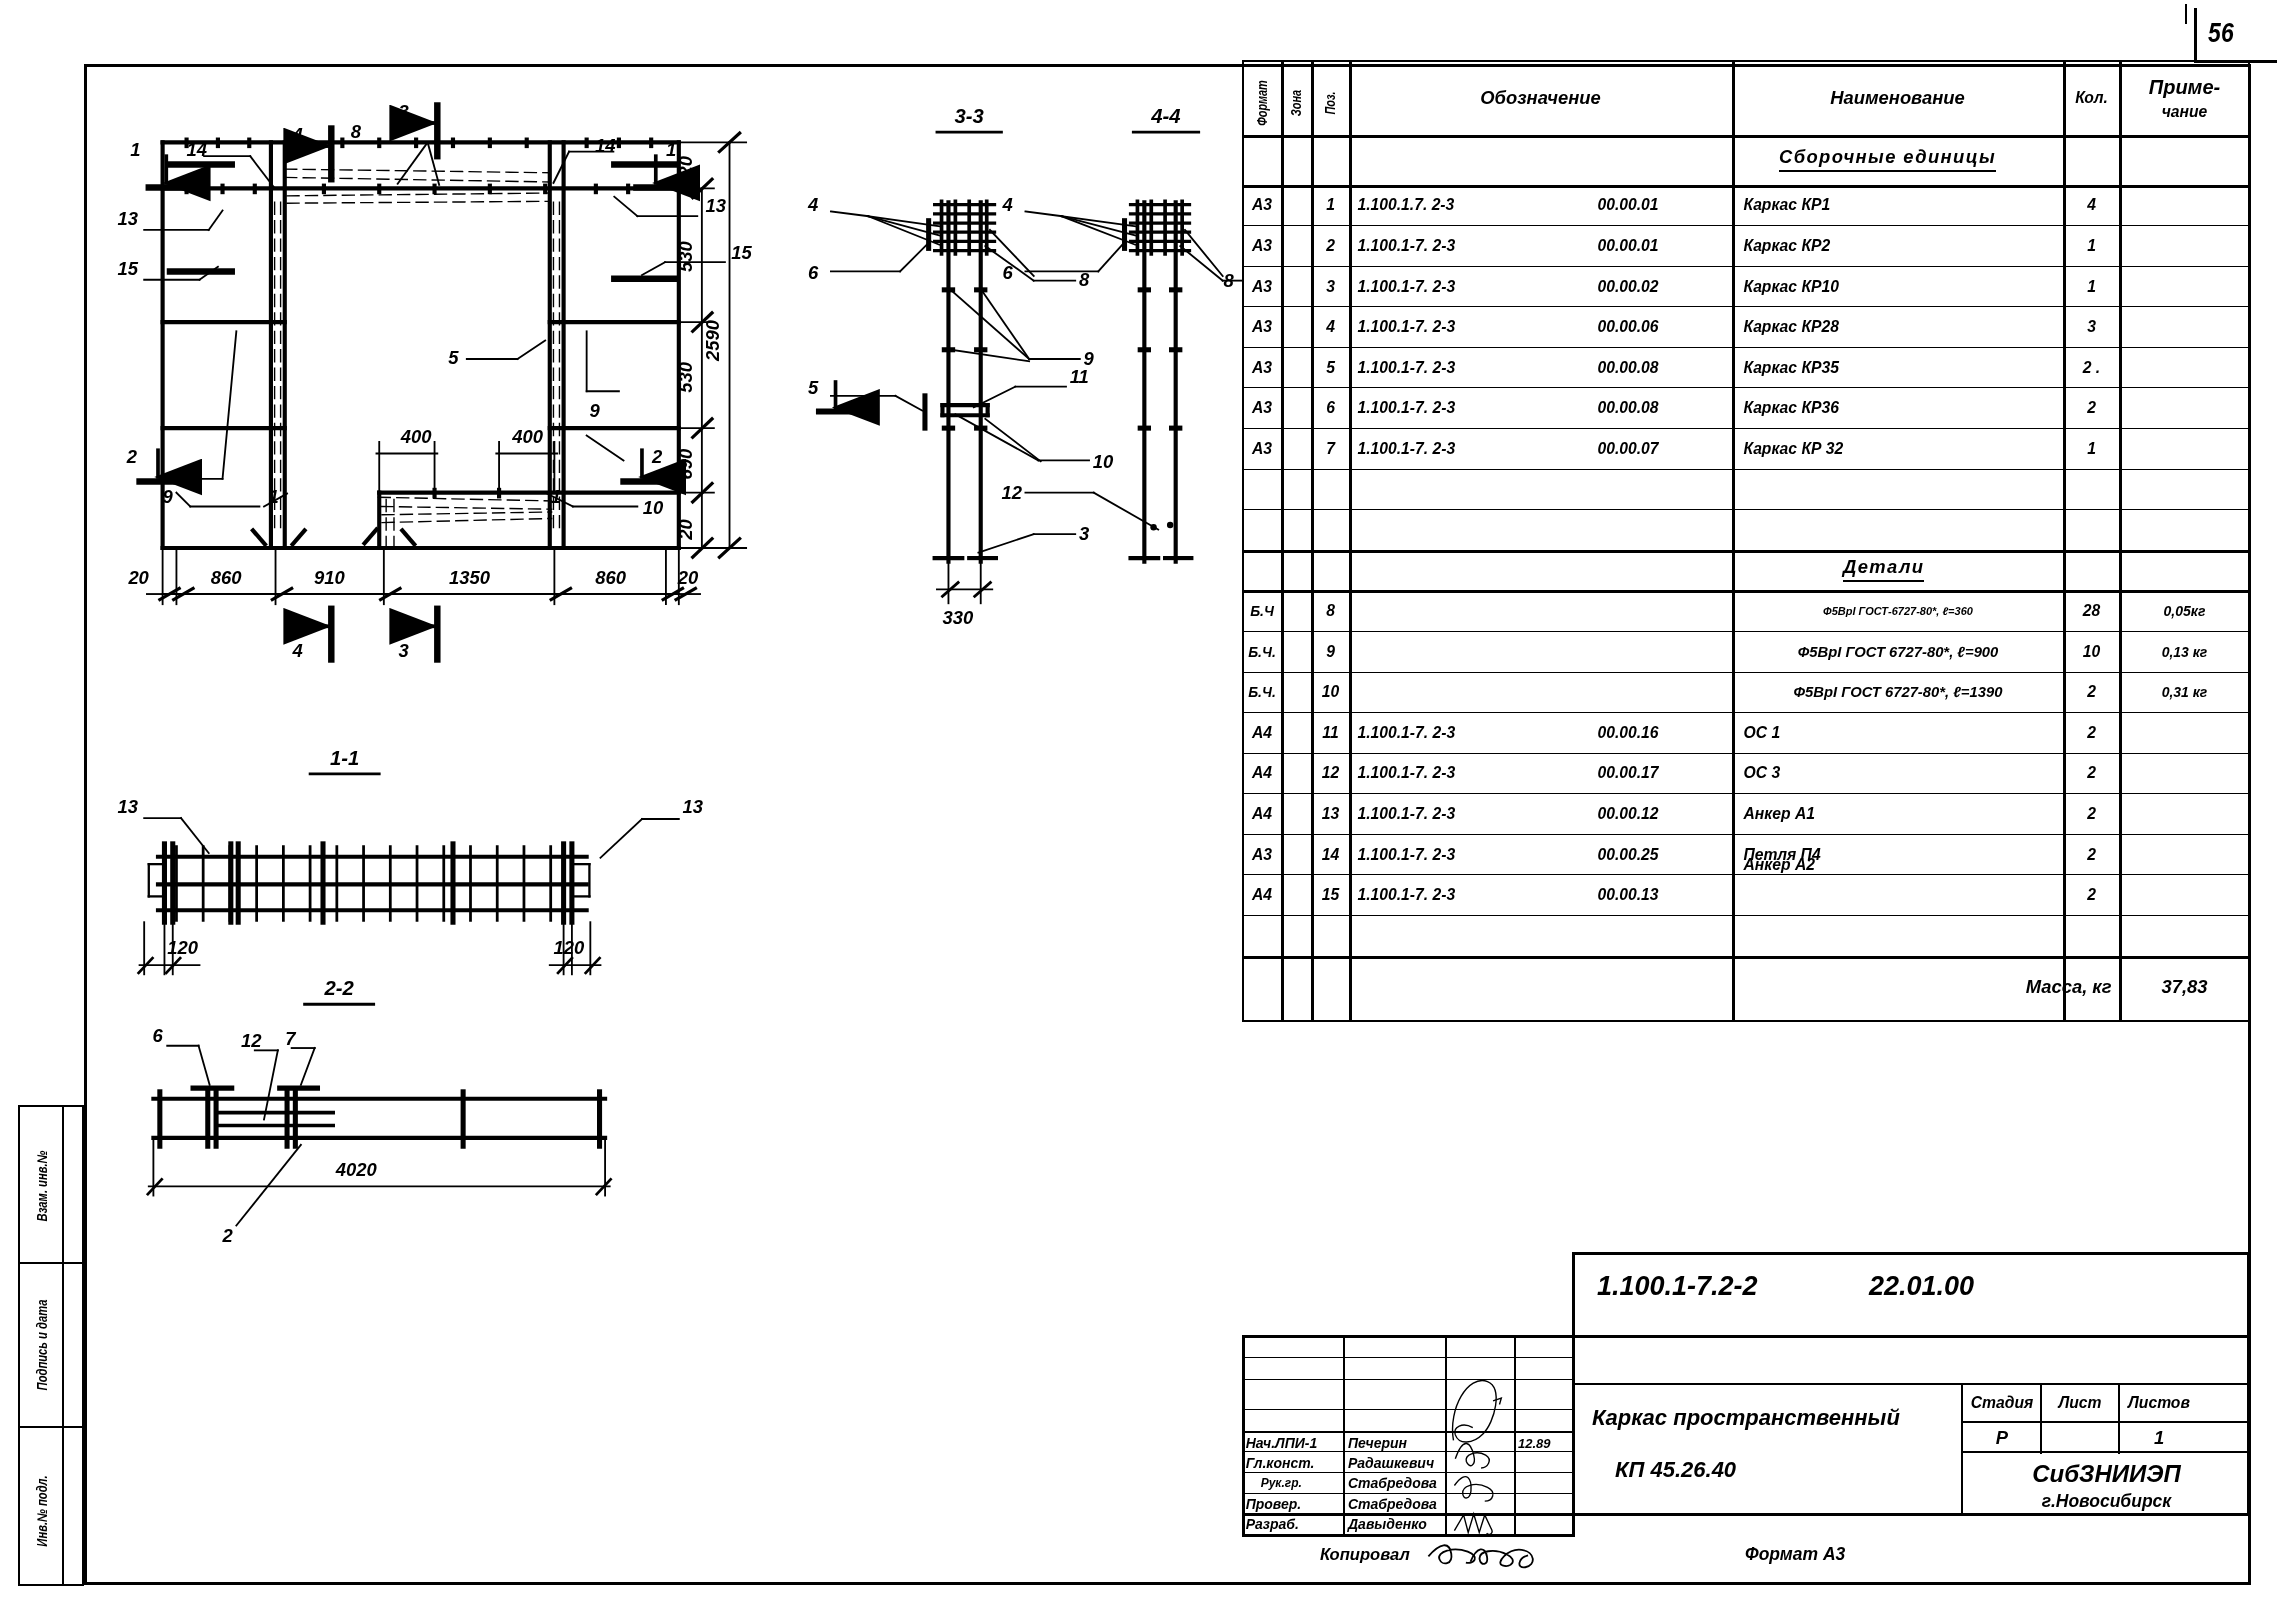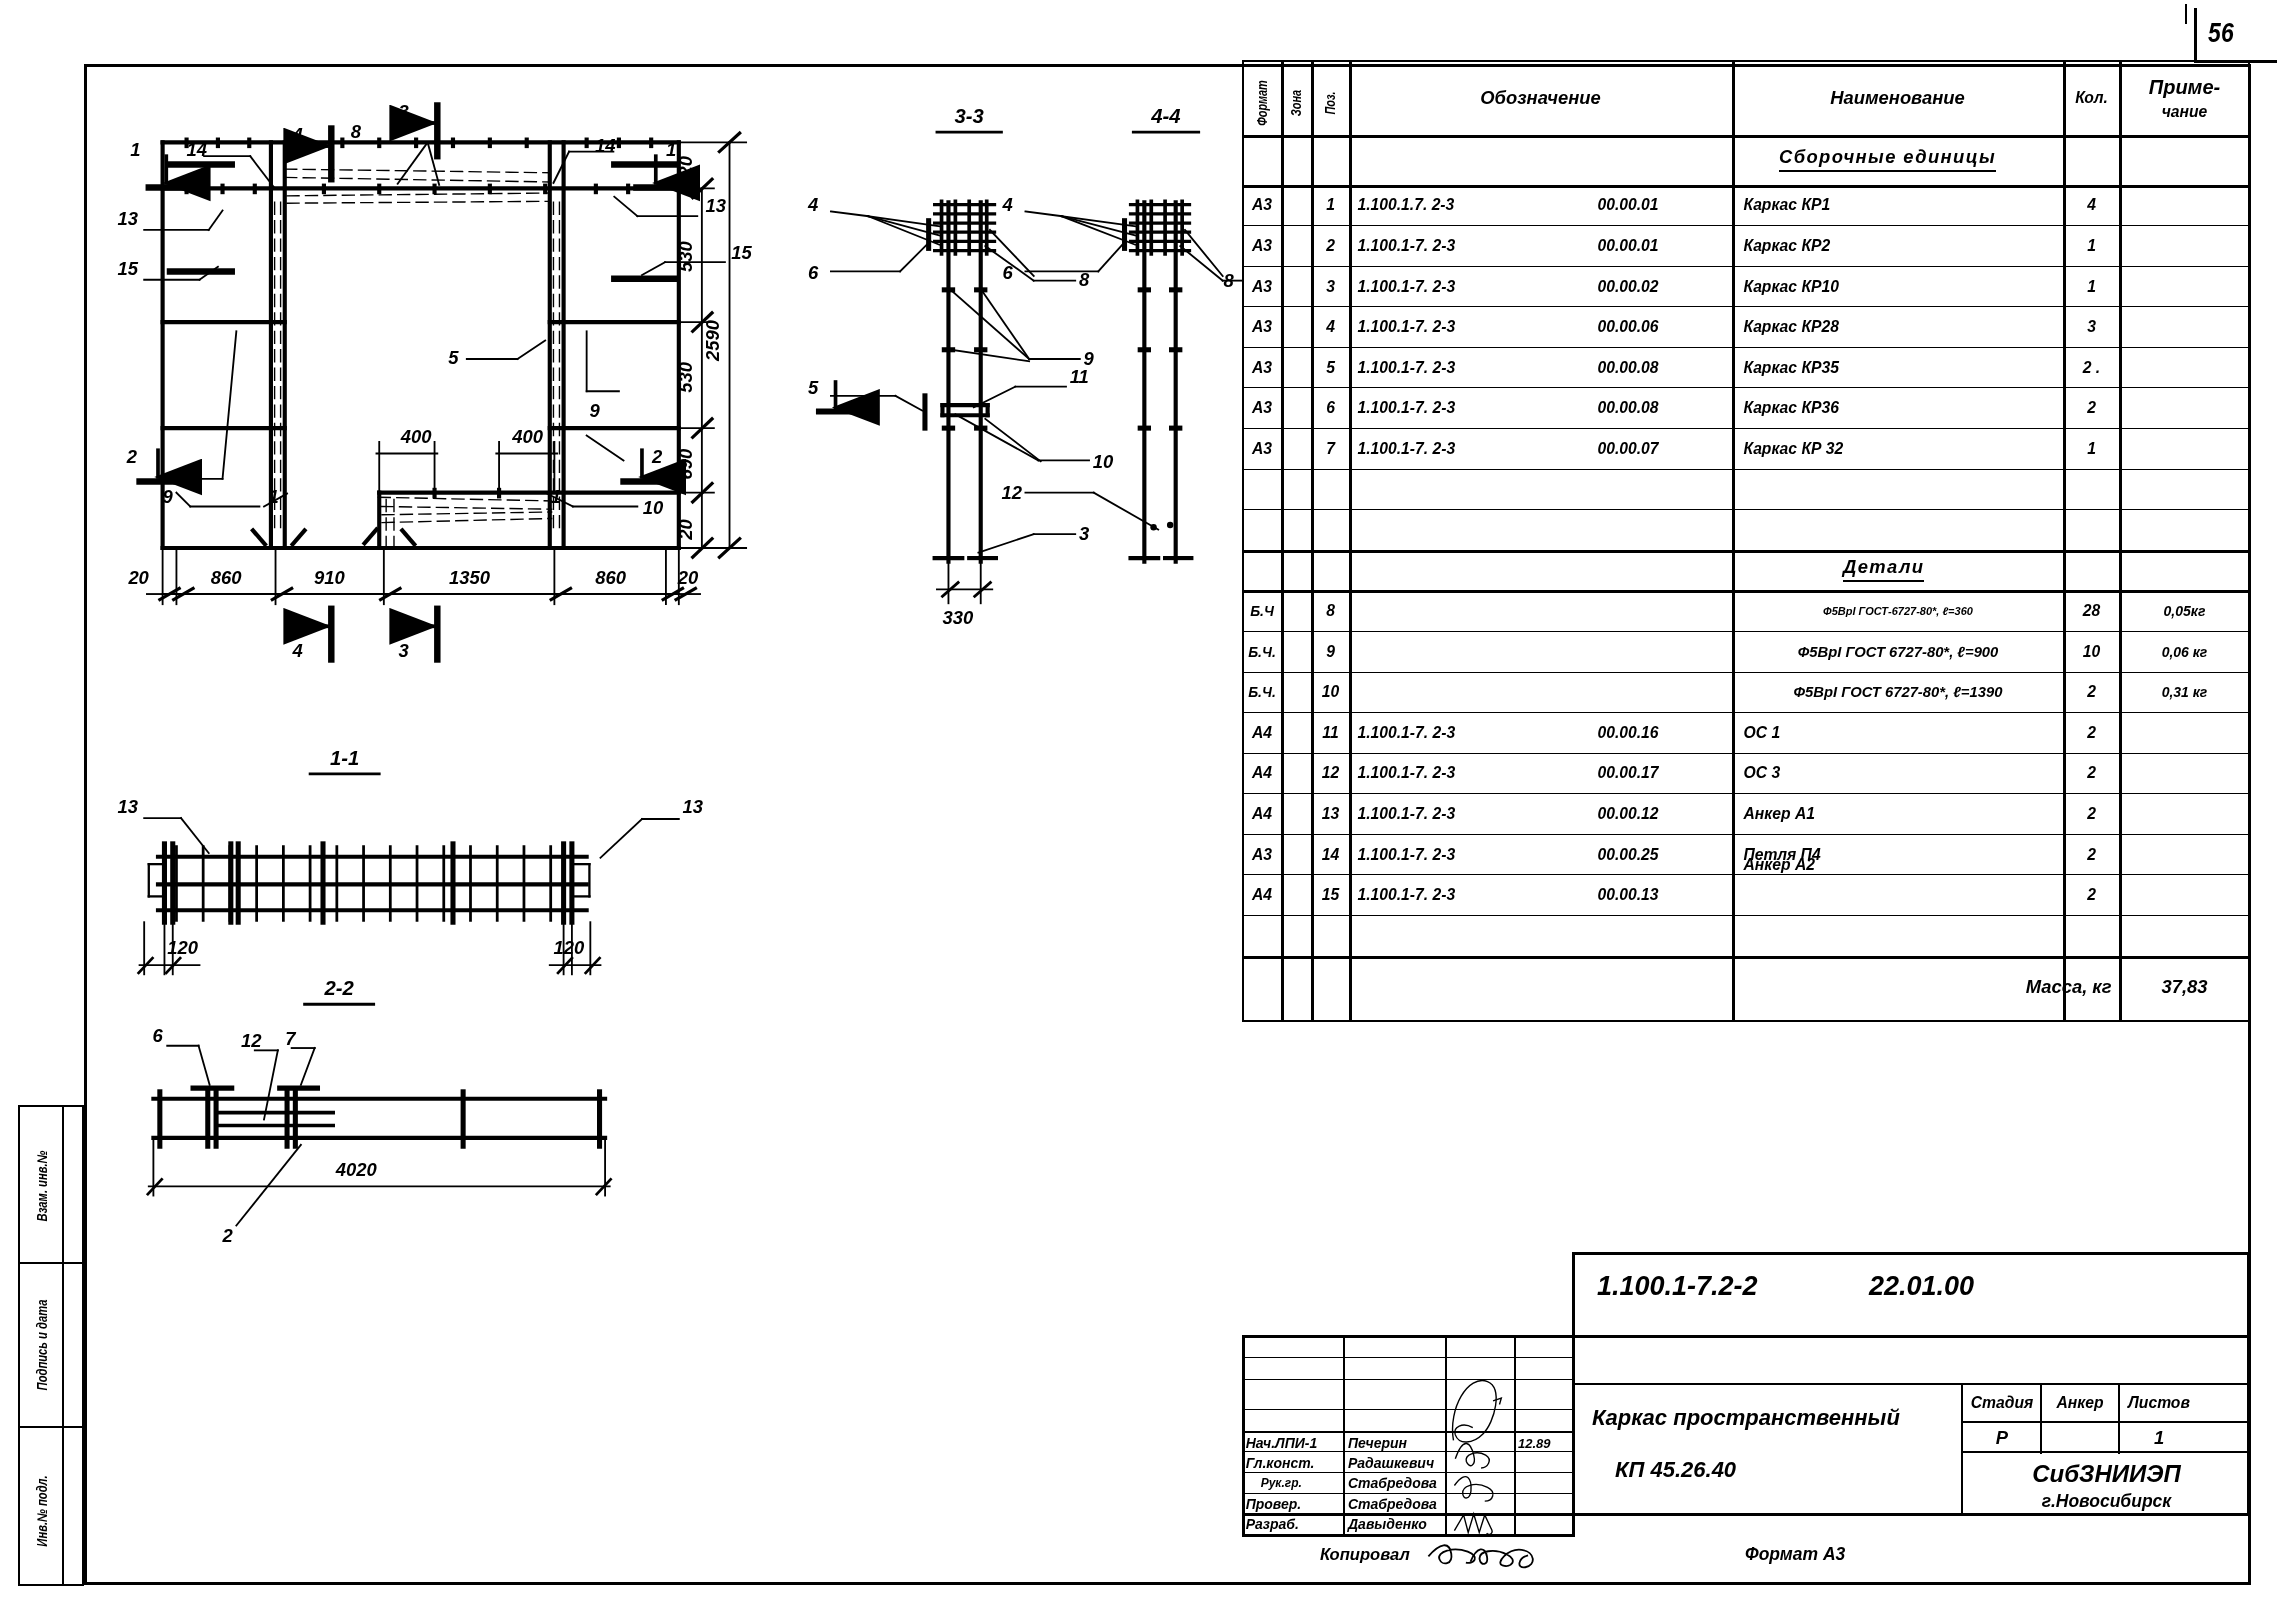--- a/index.html
+++ b/index.html
@@ -777,21 +777,21 @@
     <div class="cell c" style="left:490px;top:530px;width:328px;height:38px;font-size:11px;">Ф5ВрI  ГОСТ-6727-80*, ℓ=360</div>
     <div class="cell c" style="left:821px;top:530px;width:53px;height:38px;text-align:right;">28</div>
     <div class="cell c" style="left:877px;top:530px;width:127px;height:38px;font-size:14px;">0,05кг</div>
 
     <div class="cell c" style="left:0;top:571px;width:36px;height:38px;font-size:14px;">Б.Ч.</div>
     <div class="cell c" style="left:69px;top:571px;width:35px;height:38px;">9</div>
     <div class="cell l" style="left:107px;top:571px;width:221px;height:38px;"></div>
     <div class="cell l" style="left:347px;top:571px;width:138px;height:38px;"></div>
     <div class="cell c" style="left:490px;top:571px;width:328px;height:38px;font-size:14.8px;">Ф5ВрI  ГОСТ 6727-80*, ℓ=900</div>
     <div class="cell c" style="left:821px;top:571px;width:53px;height:38px;">10</div>
-    <div class="cell c" style="left:877px;top:571px;width:127px;height:38px;font-size:14px;">0,06 кг</div>
+    <div class="cell c" style="left:877px;top:571px;width:127px;height:38px;font-size:14px;">0,13 кг</div>
 
     <div class="cell c" style="left:0;top:611px;width:36px;height:38px;font-size:14px;">Б.Ч.</div>
     <div class="cell c" style="left:69px;top:611px;width:35px;height:38px;">10</div>
     <div class="cell l" style="left:107px;top:611px;width:221px;height:38px;"></div>
     <div class="cell l" style="left:347px;top:611px;width:138px;height:38px;"></div>
     <div class="cell c" style="left:490px;top:611px;width:328px;height:38px;font-size:14.8px;">Ф5ВрI  ГОСТ 6727-80*, ℓ=1390</div>
     <div class="cell c" style="left:821px;top:611px;width:53px;height:38px;">2</div>
     <div class="cell c" style="left:877px;top:611px;width:127px;height:38px;font-size:14px;">0,31 кг</div>
 
     <div class="cell c" style="left:0;top:652px;width:36px;height:38px;">А4</div>
@@ -866,21 +866,21 @@
     <div class="tb-line" style="left:876px;top:48px;width:1.8px;height:71px;"></div>
     <div class="tb-line" style="left:333px;top:48px;width:387px;height:2.3px;"></div>
 
     <div class="tbtext" style="left:355px;top:-74px;height:51px;font-size:27px;">1.100.1-7.2-2</div>
     <div class="tbtext" style="left:627px;top:-74px;height:51px;font-size:27px;">22.01.00</div>
 
     <div class="tbtext" style="left:350px;top:69px;height:28px;font-size:22px;">Каркас пространственный</div>
     <div class="tbtext" style="left:373px;top:121px;height:28px;font-size:22px;">КП 45.26.40</div>
 
     <div class="tbtext ctr" style="left:722px;top:53px;width:76px;height:29px;font-size:15.7px;justify-content:center;">Стадия</div>
-    <div class="tbtext ctr" style="left:800px;top:53px;width:76px;height:29px;font-size:15.7px;justify-content:center;">Анкер</div>
+    <div class="tbtext ctr" style="left:800px;top:53px;width:76px;height:29px;font-size:15.7px;justify-content:center;">Лист</div>
     <div class="tbtext ctr" style="left:878px;top:53px;width:78px;height:29px;font-size:15.7px;justify-content:center;">Листов</div>
     <div class="tbtext ctr" style="left:722px;top:89px;width:76px;height:27px;font-size:18.4px;justify-content:center;">Р</div>
     <div class="tbtext ctr" style="left:800px;top:89px;width:76px;height:27px;font-size:18.4px;justify-content:center;"></div>
     <div class="tbtext ctr" style="left:878px;top:89px;width:78px;height:27px;font-size:18.4px;justify-content:center;">1</div>
 
     <div class="tbtext ctr" style="left:724px;top:124px;width:281px;height:30px;font-size:24px;justify-content:center;">СибЗНИИЭП</div>
     <div class="tbtext ctr" style="left:724px;top:155px;width:281px;height:23px;font-size:17.5px;justify-content:center;">г.Новосибирск</div>
 
     <div class="tbtext" style="left:3.7px;top:98px;height:20px;font-size:14px;">Нач.ЛПИ-1</div>
     <div class="tbtext" style="left:106px;top:98px;height:20px;font-size:14px;">Печерин</div>

